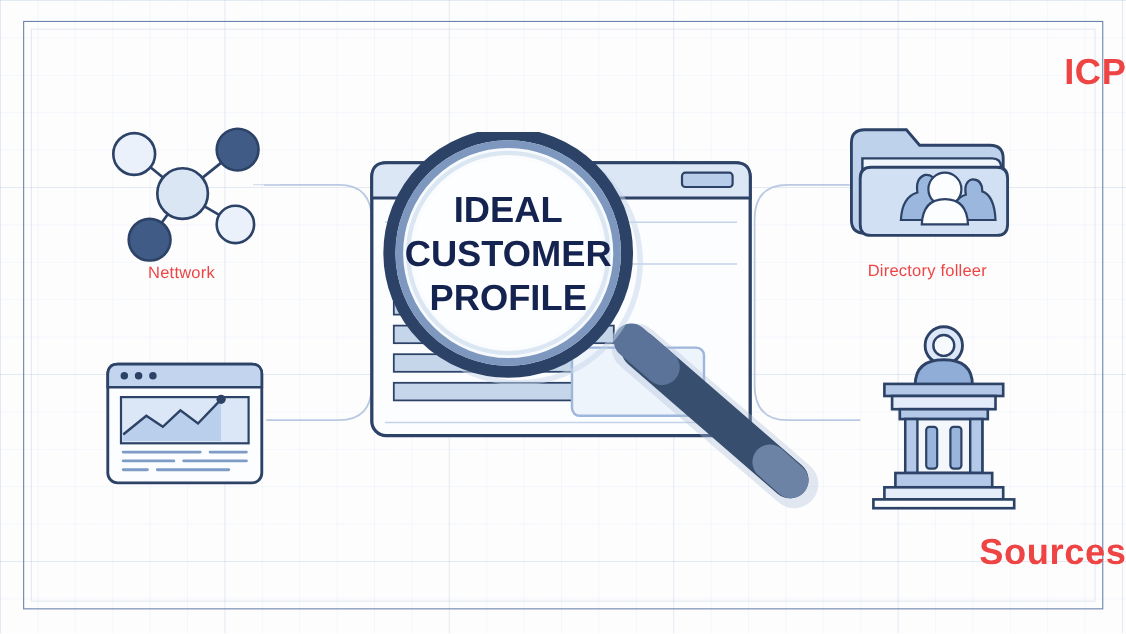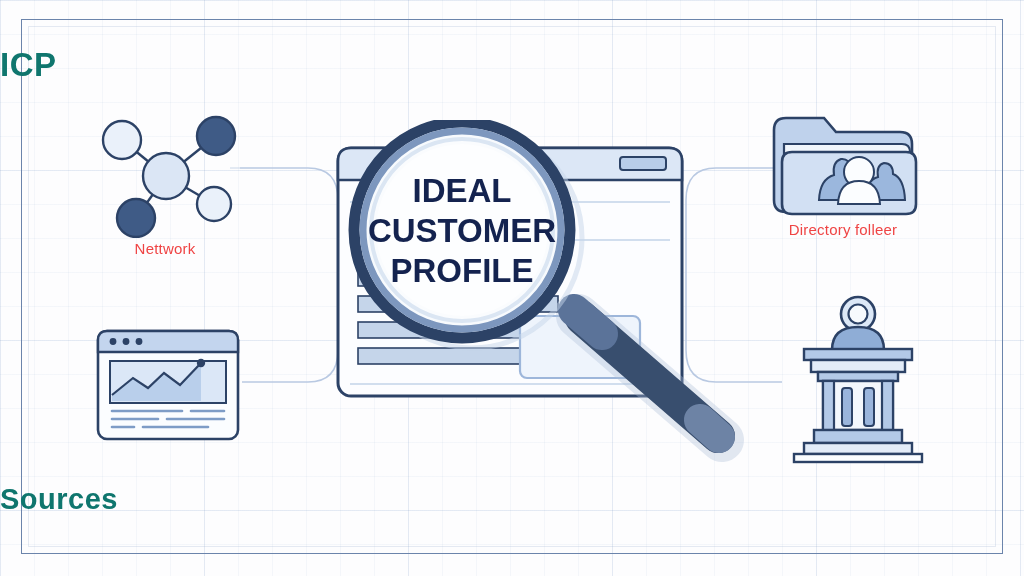--- a/index.html
+++ b/index.html
@@ -59,46 +59,46 @@
     width: 968px;
     height: 521px;
     border: 1px solid rgba(140,165,200,0.22);
     box-sizing: border-box;
   }
 
   
   .heading {
     position: absolute;
     width: 100%;
-    text-align: left;
-    color: #0f766e;
+    text-align: right;
+    color: #ef4444;
     font-weight: bold;
     letter-spacing: 0.5px;
   }
   #title-icp {
     top: 46px;
     font-size: 33px;
   }
   #title-sources {
     top: 483px;
-    font-size: 29px;
+    font-size: 33px;
   }
 
   
   .node-label {
     position: absolute;
     width: 230px;
     text-align: center;
     color: #ef4444;
     font-size: 15px;
     letter-spacing: 0.2px;
   }
   #label-network   { left: 50px;  top: 240px; }
   #label-company   { left: 50px;  top: 455px; }
-  #label-directory { left: 728px; top: 221px; }
+  #label-directory { left: 728px; top: 238px; }
 
   
   .art { position: absolute; }
   #art-network   { left: 88px;  top: 108px; }
   #art-company   { left: 88px;  top: 325px; }
   #art-directory { left: 760px; top: 100px; }
   #art-podium    { left: 778px; top: 292px; }
   #art-center    { left: 230px; top: 120px; }
   #art-brackets  { left: 230px; top: 150px; }
 </style>

